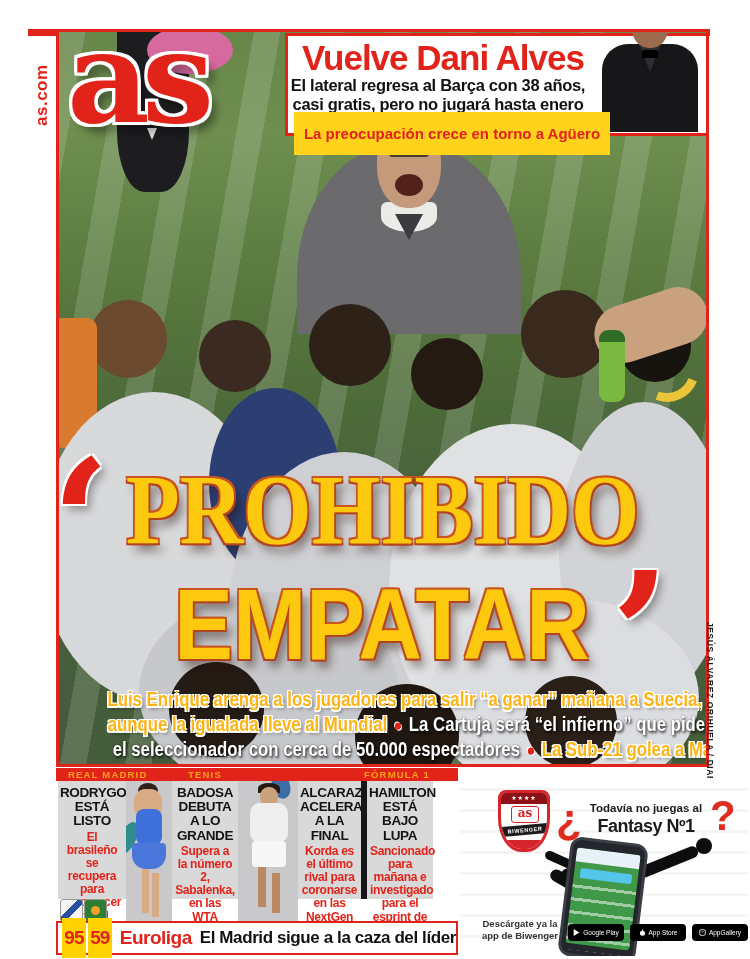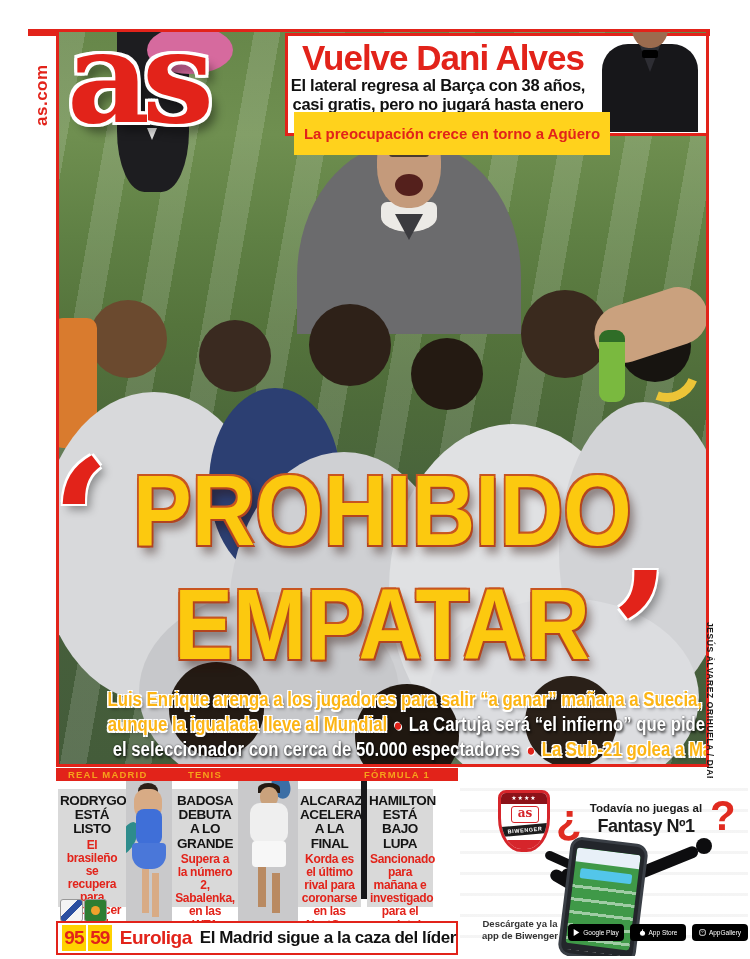--- a/index.html
+++ b/index.html
@@ -45,21 +45,21 @@
   .banana{position:absolute;left:576px;top:306px;width:46px;height:46px;border:9px solid transparent;
           border-bottom-color:#ecc437;border-radius:50%;transform:rotate(-24deg);}
   .orange-sleeve{position:absolute;left:-6px;top:286px;width:44px;height:130px;background:#d97b2e;border-radius:10px;}
   .armskin{position:absolute;left:534px;top:264px;width:116px;height:58px;background:#caa17e;border-radius:30px;transform:rotate(-18deg);}
 
   
   .headline{position:absolute;left:0;right:0;text-align:center;font-weight:bold;color:#fcc90f;
             font-size:100px;line-height:1;white-space:nowrap;}
   .headline>span{display:inline-block;transform:scaleX(.88);
             text-shadow:2px 2px 0 #b3441f,-2px -2px 0 #c8551f,2px -2px 0 #c8551f,-2px 2px 0 #b3441f,6px 8px 10px rgba(40,10,5,.45);}
-  .hl1{top:428px;} .hl2{top:542px;}
+  .hl1{top:428px;font-family:Liberation Serif, serif;} .hl2{top:542px;}
   .bigquote{position:absolute;font-family:"DejaVu Serif",serif;font-weight:bold;font-size:170px;line-height:.5;
             color:#e2231a;text-shadow:2px 2px 0 #fff,-2px -2px 0 #fff,2px -2px 0 #fff,-2px 2px 0 #fff,5px 6px 8px rgba(0,0,0,.35);}
   .oq{left:-8px;top:448px;} .cq{left:552px;top:560px;}
 
   
   .subline{position:absolute;left:0;right:16px;text-align:center;font-weight:bold;font-size:19.5px;white-space:nowrap;}
   .subline>span.scale{display:inline-block;transform:scaleX(.86);}
   .sl1{top:656px;} .sl2{top:681px;} .sl3{top:706px;}
   .yel{color:#fcb515;text-shadow:1.5px 1.5px 0 #fff,-1.5px -1.5px 0 #fff,1.5px -1.5px 0 #fff,-1.5px 1.5px 0 #fff,3px 3px 4px rgba(0,0,0,.45);}
   .whi{color:#ffffff;text-shadow:1.5px 1.5px 3px rgba(0,0,0,.75),0 0 2px rgba(0,0,0,.6);}
@@ -84,21 +84,21 @@
 
   .credit{position:absolute;left:705px;top:622px;writing-mode:vertical-rl;font-size:8.5px;font-weight:bold;
           color:#1a1a1a;letter-spacing:.6px;}
 
   
   .labelbar{position:absolute;left:56px;top:768px;width:402px;height:13px;background:#e2231a;}
   .slabel{position:absolute;top:1px;font-size:9.5px;font-weight:bold;color:#f6a21b;letter-spacing:1.2px;}
   .slab0{left:12px;} .slab1{left:132px;} .slab2{left:308px;}
 
   .newsrow{position:absolute;left:56px;top:781px;width:402px;height:140px;background:#fff;}
-  .gbox{position:absolute;top:8px;height:118px;background:#d9d9d9;text-align:center;}
+  .gbox{position:absolute;top:0;height:118px;background:#d9d9d9;text-align:center;}
   .gb0{left:2px;width:68px;} .gb1{left:116px;width:66px;} .gb2{left:242px;width:63px;} .gb3{left:311px;width:66px;}
   .gbox .gh{margin:5px 2px 2px;font-size:13.5px;font-weight:bold;color:#141414;line-height:1.05;letter-spacing:-.4px;}
   .gbox .gt{margin:2px 3px;font-size:12px;font-weight:bold;color:#e2231a;line-height:1.1;letter-spacing:-.3px;}
 
   .ph{position:absolute;top:0;height:140px;overflow:hidden;background:#c9c9cb;}
   .ph1{left:70px;width:46px;} .ph2{left:182px;width:60px;}
   .ph1 .hair{position:absolute;left:12px;top:2px;width:20px;height:16px;background:#2c2018;border-radius:50%;}
   .ph1 .skin{position:absolute;left:8px;top:8px;width:28px;height:30px;background:#d8ab85;border-radius:40%;}
   .ph1 .top{position:absolute;left:10px;top:28px;width:26px;height:36px;background:#3f6fd8;border-radius:8px;}
   .ph1 .skirt{position:absolute;left:6px;top:62px;width:34px;height:26px;background:#4a77d9;border-radius:4px 4px 14px 14px;}
@@ -113,21 +113,21 @@
   .divider{position:absolute;left:305px;top:0;width:6px;height:118px;background:#17171a;}
 
   .crests{position:absolute;left:60px;top:899px;width:60px;height:21px;}
   .crest{position:absolute;top:0;width:21px;height:21px;border-radius:3px;border:1px solid #999;}
   .crest-rm{left:0;background:linear-gradient(135deg,#f4f4f4 0 40%,#2b4fa0 40% 60%,#f4f4f4 60%);}
   .crest-gr{left:24px;background:#2e7d32;}
   .crest-gr:after{content:"";position:absolute;left:6px;top:6px;width:9px;height:9px;background:#f0a12c;border-radius:50%;}
 
   .euro{position:absolute;left:56px;top:921px;width:398px;height:30px;background:#fff;border:2px solid #e2231a;
         display:flex;align-items:center;}
-  .score{width:25px;height:26px;background:#ffd200;color:#e2231a;font-weight:bold;font-size:19px;
+  .score{width:25px;height:40px;background:#ffd200;color:#e2231a;font-weight:bold;font-size:19px;
          display:flex;align-items:center;justify-content:center;margin-left:4px;letter-spacing:-1px;}
   .score+.score{margin-left:2px;}
   .euro .comp{color:#e2231a;font-weight:bold;font-size:19px;margin-left:8px;letter-spacing:-.5px;}
   .euro .eh{color:#111;font-weight:bold;font-size:17px;margin-left:8px;letter-spacing:-.4px;white-space:nowrap;}
 
   
   .ad{position:absolute;left:460px;top:778px;width:288px;height:178px;background:#fff;overflow:hidden;}
   .ad:before{content:"";position:absolute;inset:0;opacity:.55;
         background:repeating-linear-gradient(0deg,transparent 0 18px,#ececec 18px 21px);}
   .shield{position:absolute;left:38px;top:12px;width:46px;height:56px;background:#fff;border:3px solid #d6252b;

